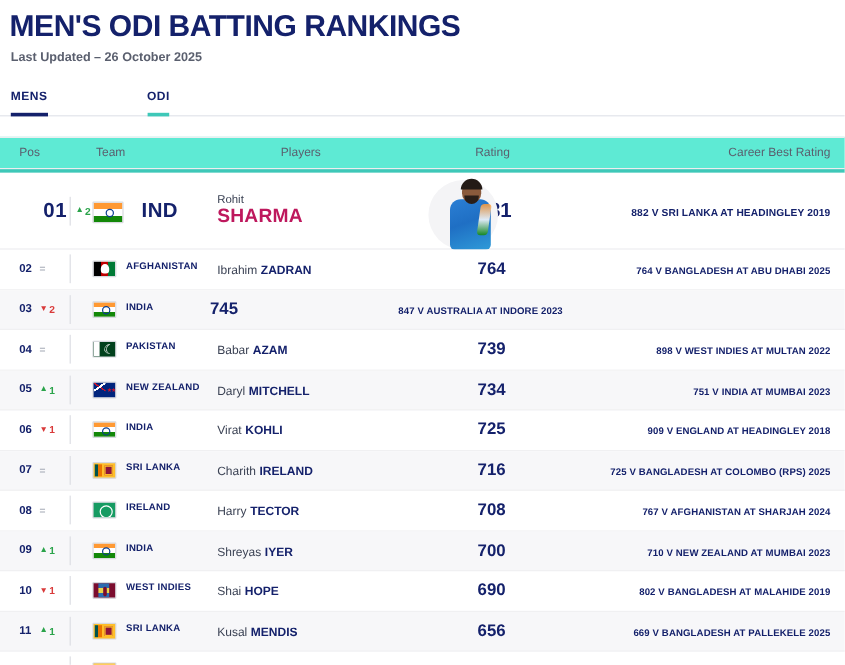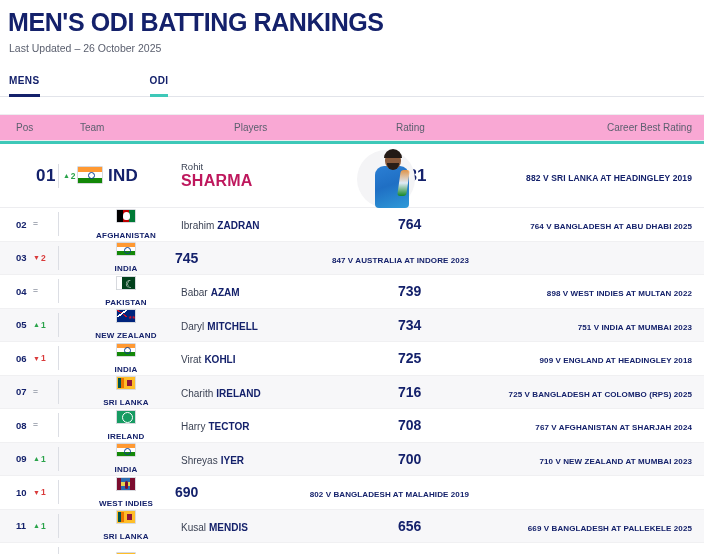--- a/index.html
+++ b/index.html
@@ -16,20 +16,21 @@
     font-size: 25px;
     font-weight: bold;
     color: #14216b;
     letter-spacing: -0.4px;
     padding: 8px 0 0 8px;
   }
   .last-updated {
     font-size: 10.5px;
     color: #5a5f6e;
     padding: 5px 0 0 9px;
+    font-weight: bold;
   }
 
   
   .tabs {
     margin-top: 21px;
     padding-left: 9px;
     display: flex;
     position: relative;
     height: 22px;
   }
@@ -41,37 +42,37 @@
   }
   .tab {
     font-size: 10px;
     font-weight: bold;
     color: #14216b;
     letter-spacing: 0.4px;
     padding-bottom: 6px;
     position: relative;
     cursor: pointer;
   }
-  .tab-odi { margin-left: 110px; }
+  .tab-odi { margin-left: 83px; }
   .tab-underline {
     position: absolute;
     left: 0; bottom: 0;
     height: 3px; width: 100%;
     z-index: 2;
   }
   .tab-mens .tab-underline { background: #14216b; }
   .tab-odi  .tab-underline { background: #3ec8b8; }
 
   
   .table { margin-top: 17px; width: 704px; }
   .thead {
     display: flex;
     align-items: center;
     height: 27px;
-    background: #f9a8d4;
+    background: #5eead4;
     border-top: 1px solid #ededf0;
     border-bottom: 1px solid #ededf0;
     font-size: 10px;
     color: #5a5f6e;
   }
   .accent-bar { height: 3px; background: #3ec8b8; width: 704px; }
 
   .col-pos    { width: 58px;  padding-left: 16px; flex: none; }
   .col-team   { width: 110px; flex: none; padding-left: 12px; }
   .col-player { flex: 1 1 auto; padding-left: 6px; }
@@ -97,21 +98,21 @@
     letter-spacing: 0.5px;
   }
   .row-featured .col-pos { display: flex; align-items: center; gap: 7px; padding-left: 36px; }
   .divider-v {
     width: 1px; height: 24px; background: #dcdee4;
     flex: none; margin-right: 6px;
   }
   .team-abbr {
     font-size: 17px; font-weight: bold; color: #14216b; letter-spacing: 0.3px;
   }
-  .row-featured .col-team { display: flex; align-items: flex-start; gap: 5px; }
+  .row-featured .col-team { display: flex; align-items: flex-end; gap: 15px; }
   .name-stack .first {
     font-size: 9.5px; color: #3b4254; line-height: 1.25;
   }
   .name-stack .last {
     font-size: 16px; font-weight: bold; color: #be185d; letter-spacing: 0.2px;
   }
   .rating-big { font-size: 17px; font-weight: bold; color: #14216b; }
   .best-featured {
     font-size: 8.5px; font-weight: bold; color: #14216b; letter-spacing: 0.1px;
   }
@@ -136,21 +137,21 @@
     font-size: 8.5px; font-weight: bold;
     display: inline-flex; align-items: center; gap: 1px;
   }
   .move.up   { color: #2aa34a; }
   .move.down { color: #d93a3a; }
   .move.same { color: #a8adb8; }
   .arrow { font-size: 7px; line-height: 1; }
   .team-name {
     font-size: 8px; font-weight: bold; color: #14216b; letter-spacing: 0.2px;
   }
-  .row .col-team { display: flex; align-items: center; gap: 8px; flex-direction: column; }
+  .row .col-team { display: flex; gap: 8px; }
   .pname { font-size: 10px; color: #3b4254; }
   .pname b { color: #14216b; font-weight: bold; margin-left: 3px; }
   .rating { font-size: 14px; font-weight: bold; color: #14216b; }
   .best { font-size: 8px; font-weight: bold; color: #14216b; letter-spacing: 0.1px; }
 
   
   .flag {
     width: 20px; height: 14px; flex: none;
     border: 0.5px solid #d7d9de;
     position: relative; overflow: hidden; border-radius: 1px;
@@ -451,20 +452,21 @@
             <span class="move down">
               <span class="arrow">▼</span>
               <span>1</span>
             </span>
           </div>
           <div class="divider-v"></div>
           <div class="col-team">
             <span class="flag flag-westindies"></span>
             <span class="team-name">WEST INDIES</span>
           </div>
+          <div class="col-player"><span class="pname">Shai<b>HOPE</b></span></div>
           <div class="col-rating"><span class="rating">690</span></div>
           <div class="col-best"><span class="best">802 V BANGLADESH AT MALAHIDE 2019</span></div>
         </div>
         <div class="row alt">
           <div class="col-pos">
             <span class="pos-num">11</span>
             <span class="move up">
               <span class="arrow">▲</span>
               <span>1</span>
             </span>

